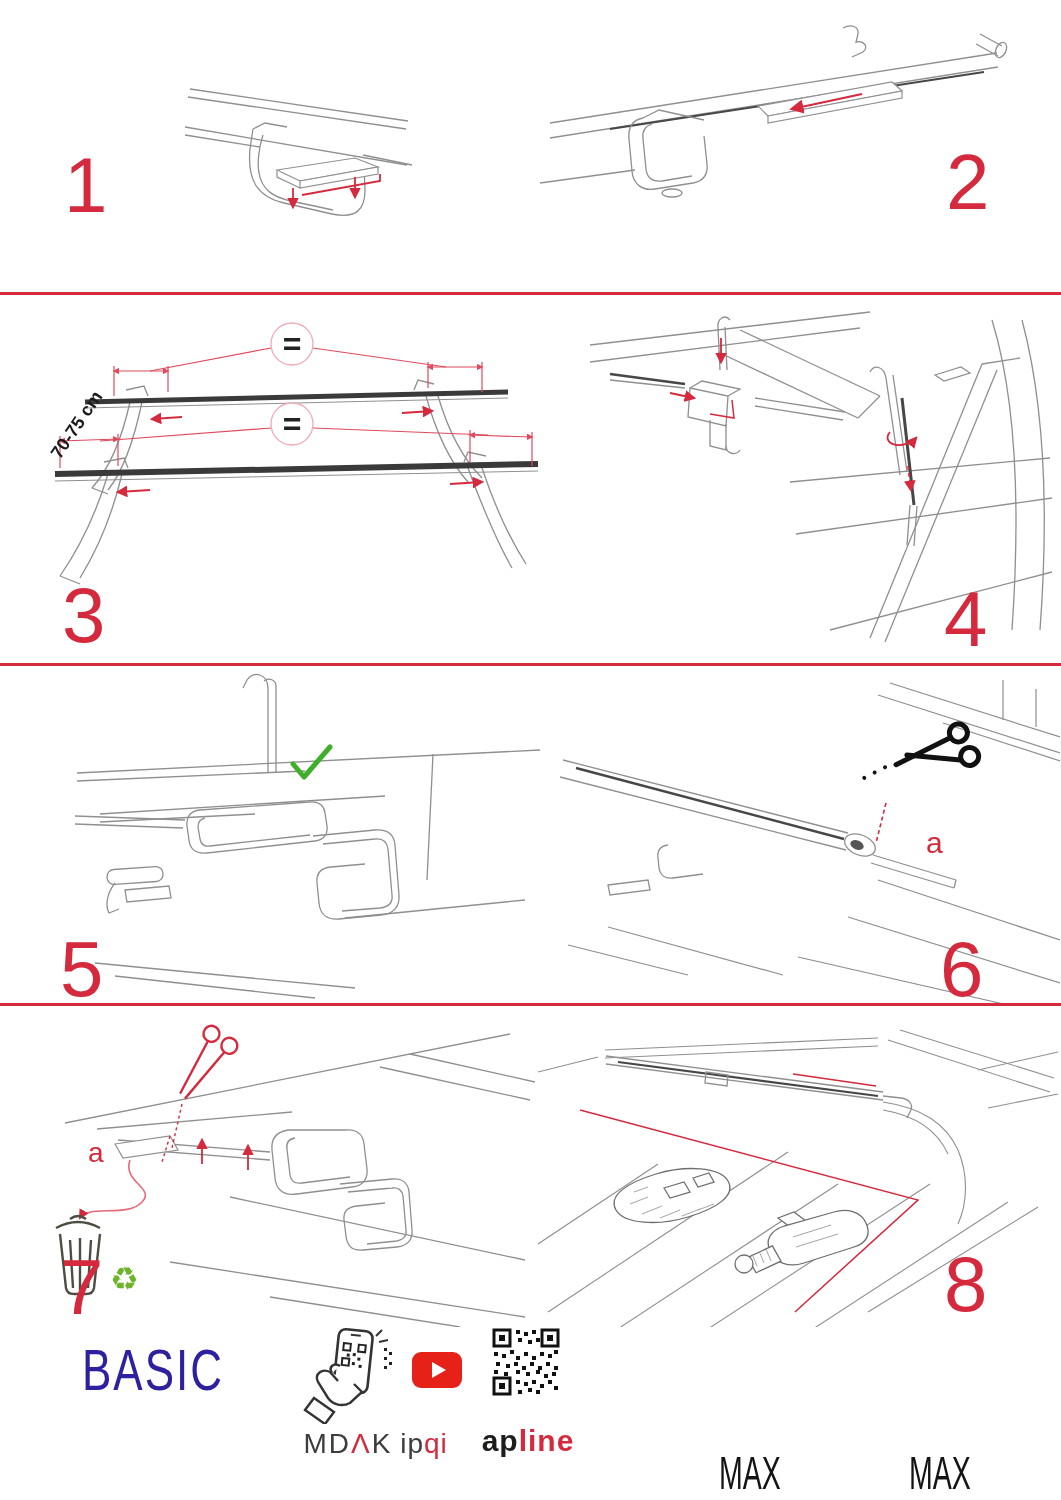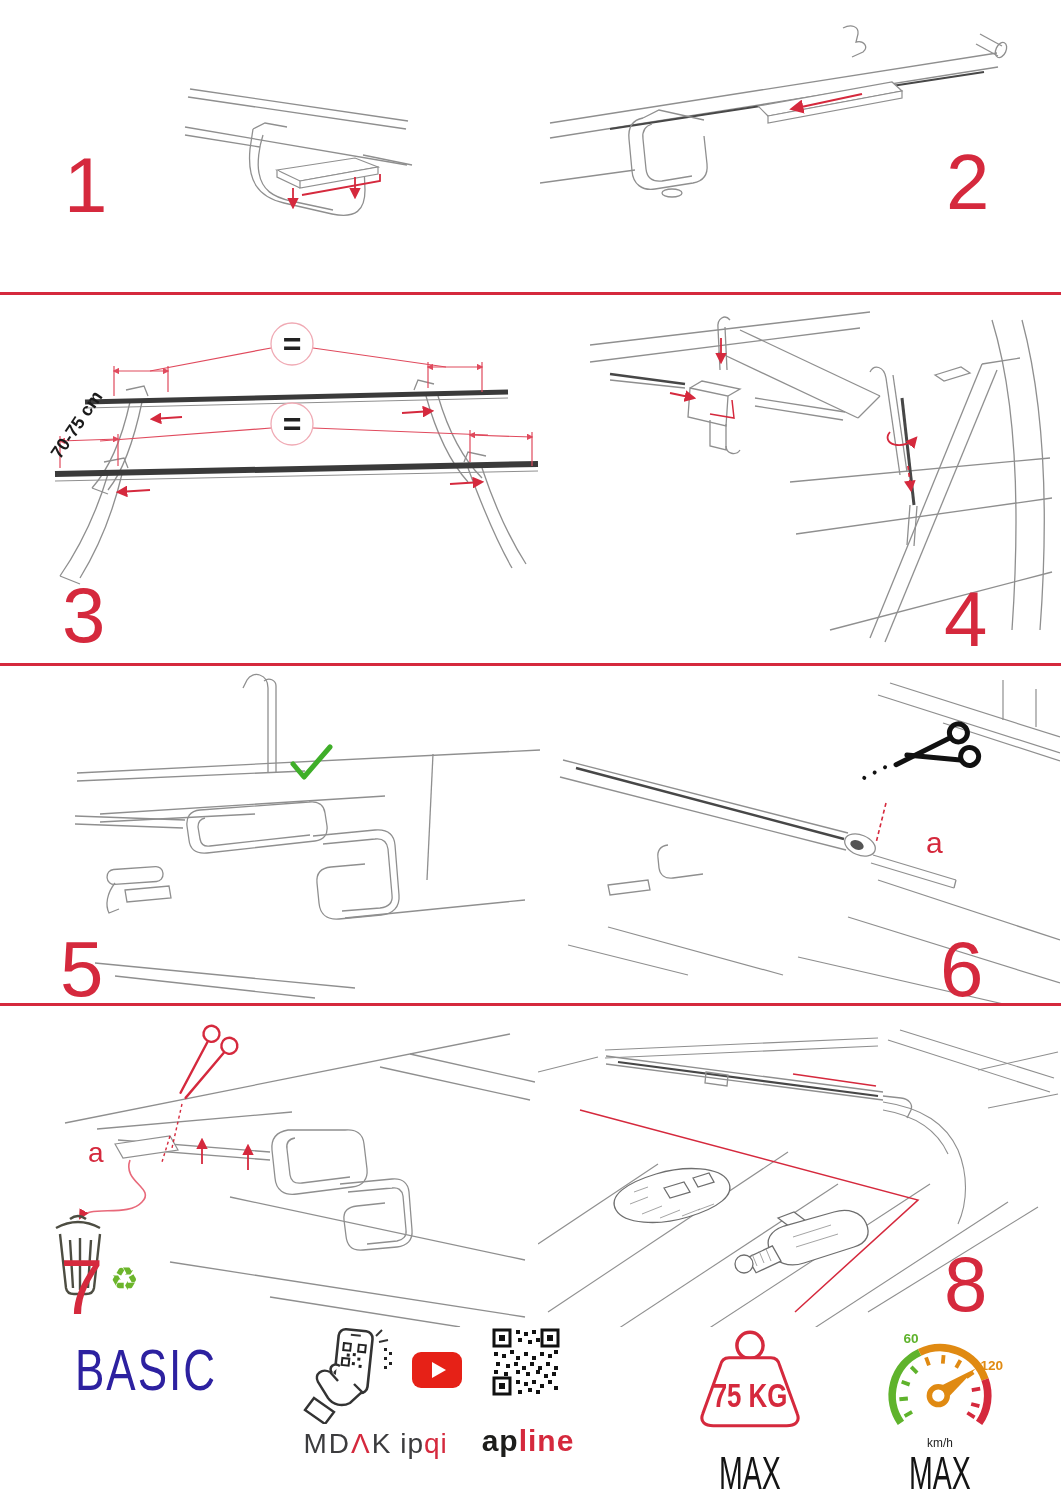--- a/index.html
+++ b/index.html
@@ -379,21 +379,21 @@
       </g>
 
       <g stroke="#d5293d" stroke-width="1.5" fill="none">
         <path d="M255,62 L338,74"></path>
         <path d="M42,98 L380,188 L257,300"></path>
       </g>
     </svg>
   </div>
   <div class="step-num" style="left:944px;top:1245px">8</div>
 
-  <div class="ft" style="left:46px;top:1338px;width:200px">
+  <div class="ft" style="left:53px;top:1338px;width:200px">
     <div class="basic-logo">BASIC</div>
   </div>
 
   <div class="illus" style="left:300px;top:1326px;width:100px;height:98px">
     <svg viewBox="0 0 100 98">
       <g transform="rotate(6 52 36)">
         <rect x="36" y="4" width="34" height="62" rx="7" fill="#ffffff" stroke="#333333" stroke-width="2.6"></rect>
         <path d="M48,9 L58,9" stroke="#333" stroke-width="2"></path>
         <g fill="#222222">
           <path d="M42,18 h7 v7 h-7 z M57,18 h7 v7 h-7 z M42,33 h7 v7 h-7 z" fill="none" stroke="#222" stroke-width="2"></path>
@@ -487,49 +487,21 @@
         <rect x="26" y="62" width="4" height="4"></rect>
           <rect x="36" y="60" width="4" height="4"></rect>
           <rect x="44" y="62" width="4" height="4"></rect>
       </g>
     </svg>
   </div>
   <div class="ft" style="left:478px;top:1424px;width:100px">
     <span class="apline"><span>ap</span><span class="r">line</span></span>
   </div>
 
-  <div class="illus" style="left:680px;top:1328px;width:140px;height:103px">
-    <svg viewBox="0 0 160 118">
-      <circle cx="80" cy="20" r="15" fill="none" stroke="#d5293d" stroke-width="4"></circle>
-      <path d="M56,34 C50,34 47,38 46,43 L26,98 C22,108 29,112 38,112 L122,112 C131,112 138,108 134,98 L114,43 C113,38 110,34 104,34 Z" fill="#ffffff" stroke="#d5293d" stroke-width="3.5" stroke-linejoin="round"></path>
-      <g transform="translate(80,91) scale(0.78,1)">
-        <text x="0" y="0" text-anchor="middle" font-size="38" font-weight="bold" fill="#d5293d">75 KG</text>
-      </g>
-    </svg>
-  </div>
   <div class="ft" style="left:680px;top:1446px;width:140px">
     <span class="max-label" style="display:inline-block">MAX</span>
   </div>
 
-  <div class="illus" style="left:872px;top:1326px;width:136px;height:130px">
-    <svg viewBox="0 0 160 153">
-      <g fill="none" stroke-width="9">
-        <path d="M34,114 A56,56 0 0 1 56,31" stroke="#5fb32c"></path>
-        <path d="M56,31 A56,56 0 0 1 133,63" stroke="#e08a12"></path>
-        <path d="M133,63 A56,56 0 0 1 126,114" stroke="#d5293d"></path>
-      </g>
-      <g stroke-width="4.5" fill="none">
-        <path d="M38.4,106 L47.1,101 M32.2,86.2 L42.2,85.3 M34.9,65.6 L44.3,69 M46.1,48.1 L53.1,55.1" stroke="#5fb32c"></path>
-        <path d="M63.6,36.9 L67,46.3 M84.2,34.2 L83.3,44.2 M104,40.4 L99,49.1 M119.3,54.5 L111.1,60.2" stroke="#e08a12"></path>
-        <path d="M127.3,73.7 L117.4,75.4 M126.4,94.4 L116.7,91.8 M120.7,107.4 L112.2,102.1" stroke="#d5293d"></path>
-      </g>
-      <polygon points="70,76 82,92 122,50" fill="#e08a12"></polygon>
-      <circle cx="78" cy="82" r="10.5" fill="#ffffff" stroke="#e08a12" stroke-width="6.5"></circle>
-      <text x="46" y="20" text-anchor="middle" font-size="16" font-weight="bold" fill="#5fb32c">60</text>
-      <text x="141" y="52" text-anchor="middle" font-size="16" font-weight="bold" fill="#e08a12">120</text>
-      <text x="80" y="142" text-anchor="middle" font-size="14" fill="#222222">km/h</text>
-    </svg>
-  </div>
   <div class="ft" style="left:872px;top:1446px;width:136px">
     <span class="max-label" style="display:inline-block">MAX</span>
   </div>
 
 </div>
 
 </body></html>

